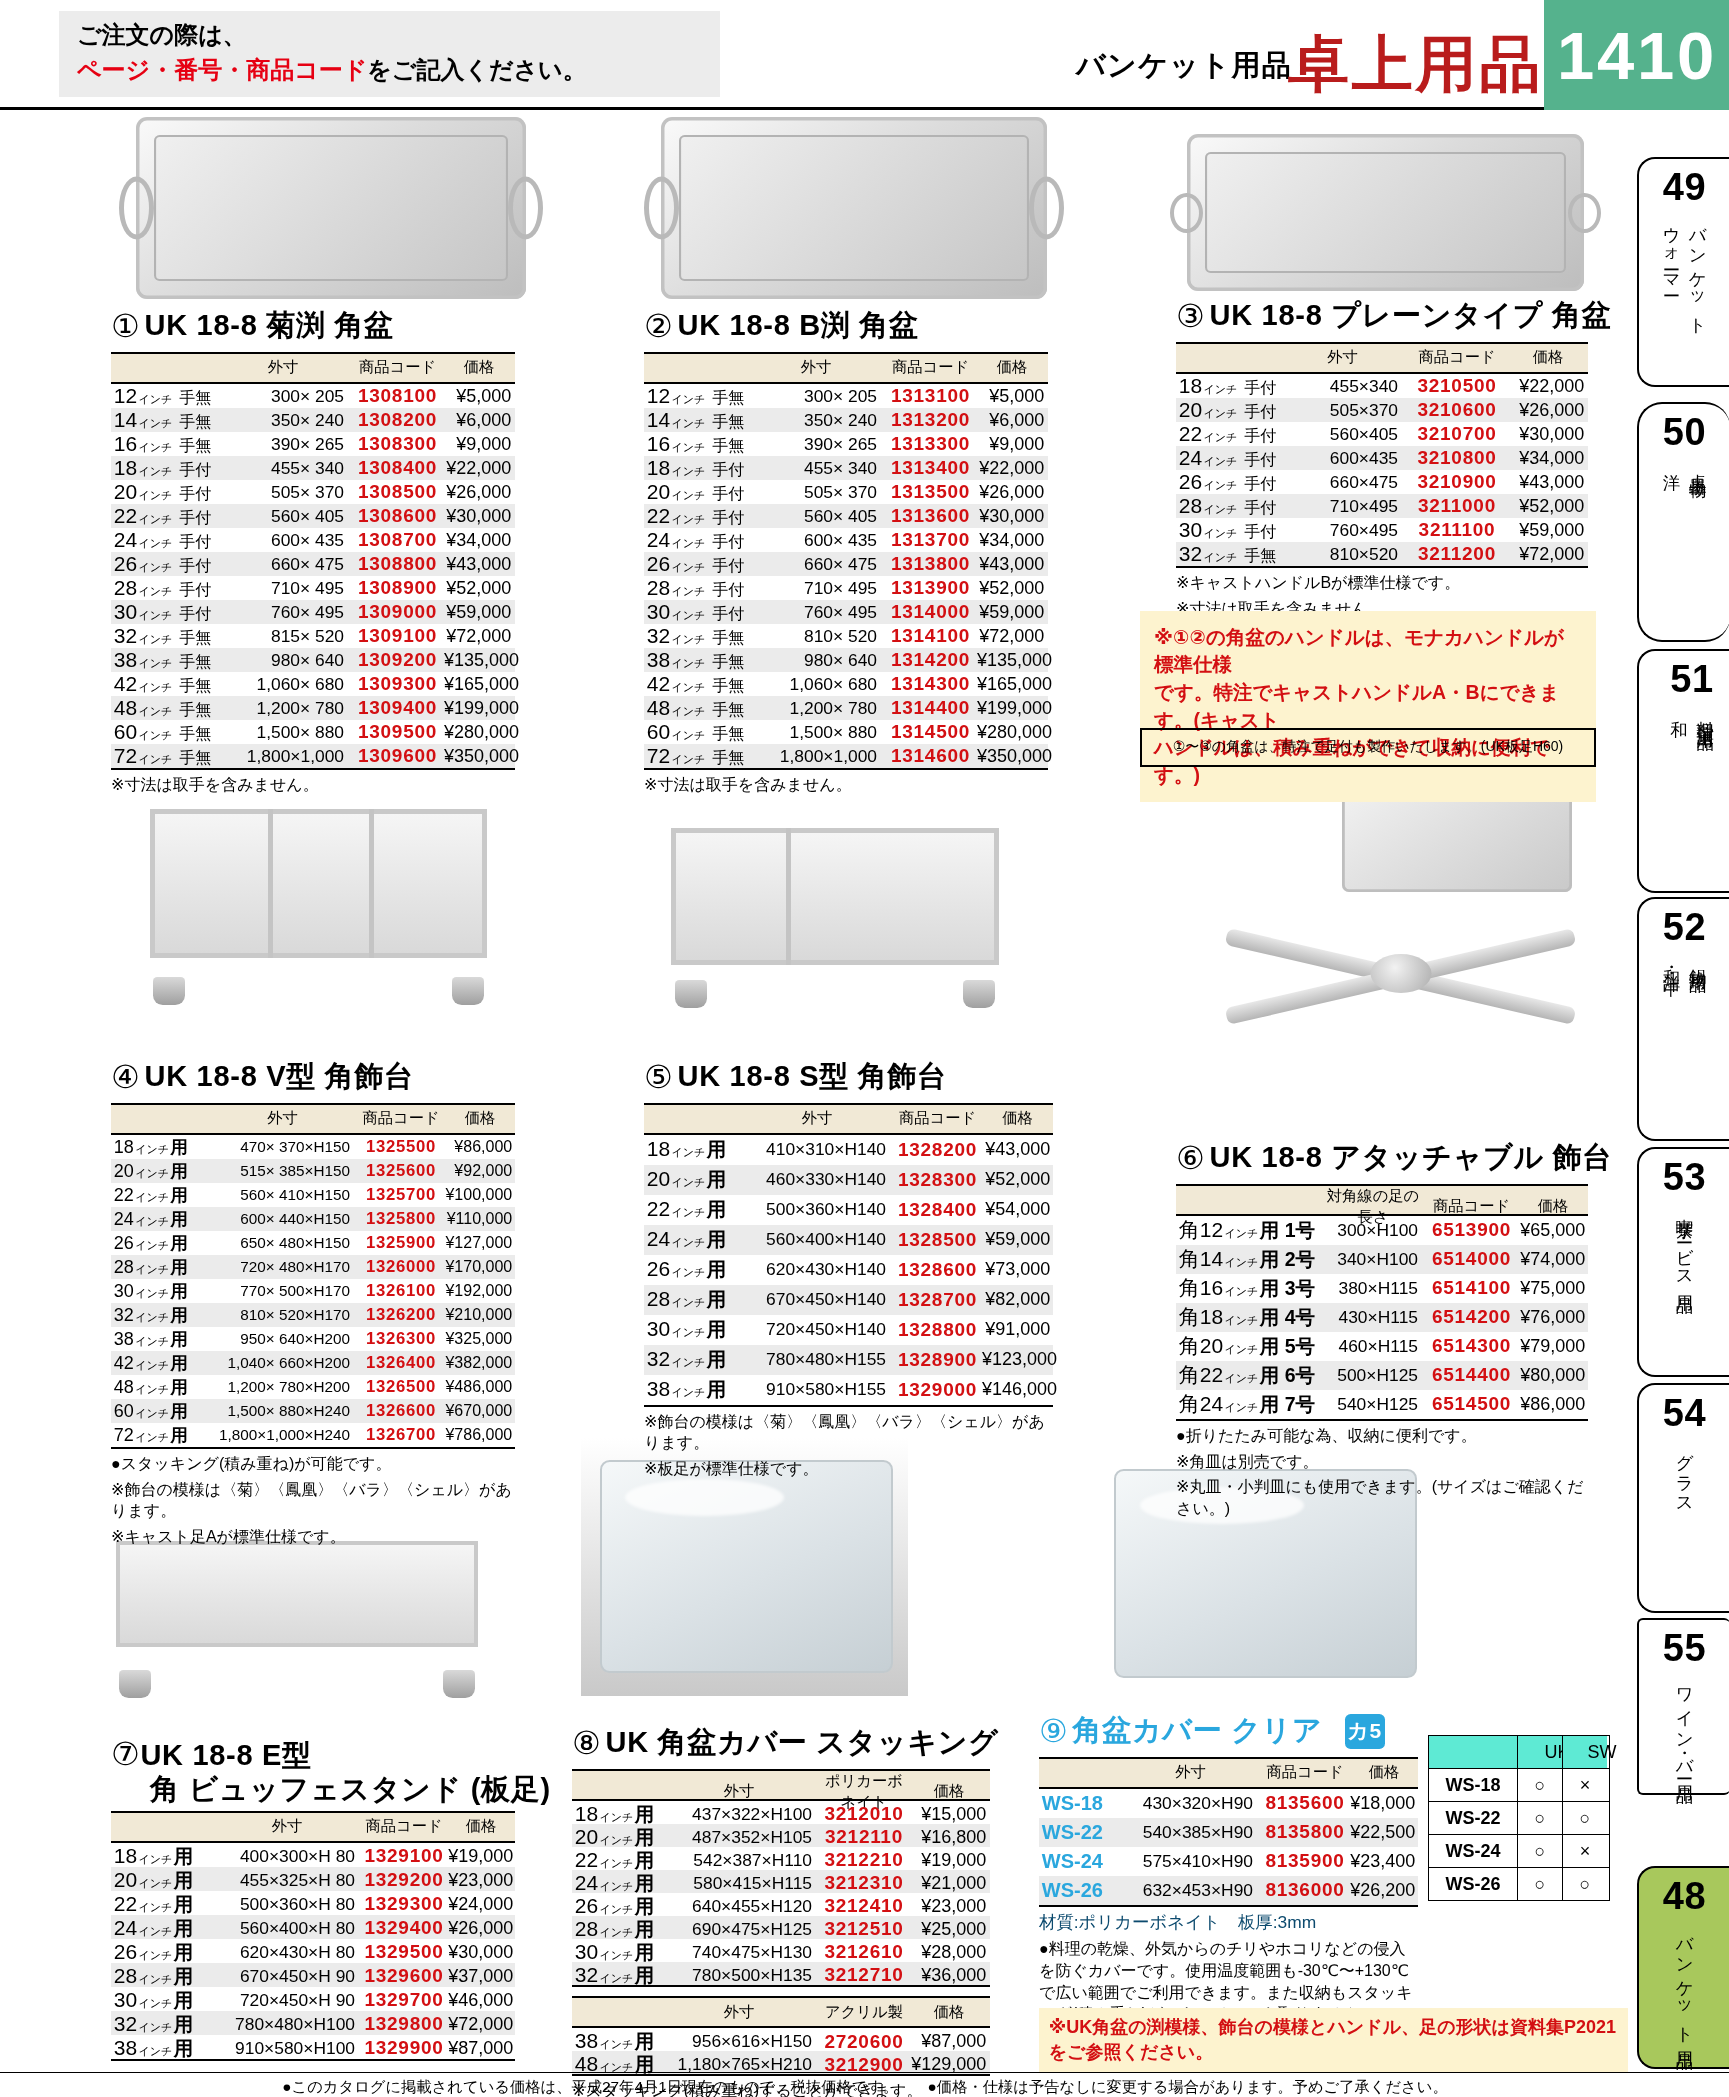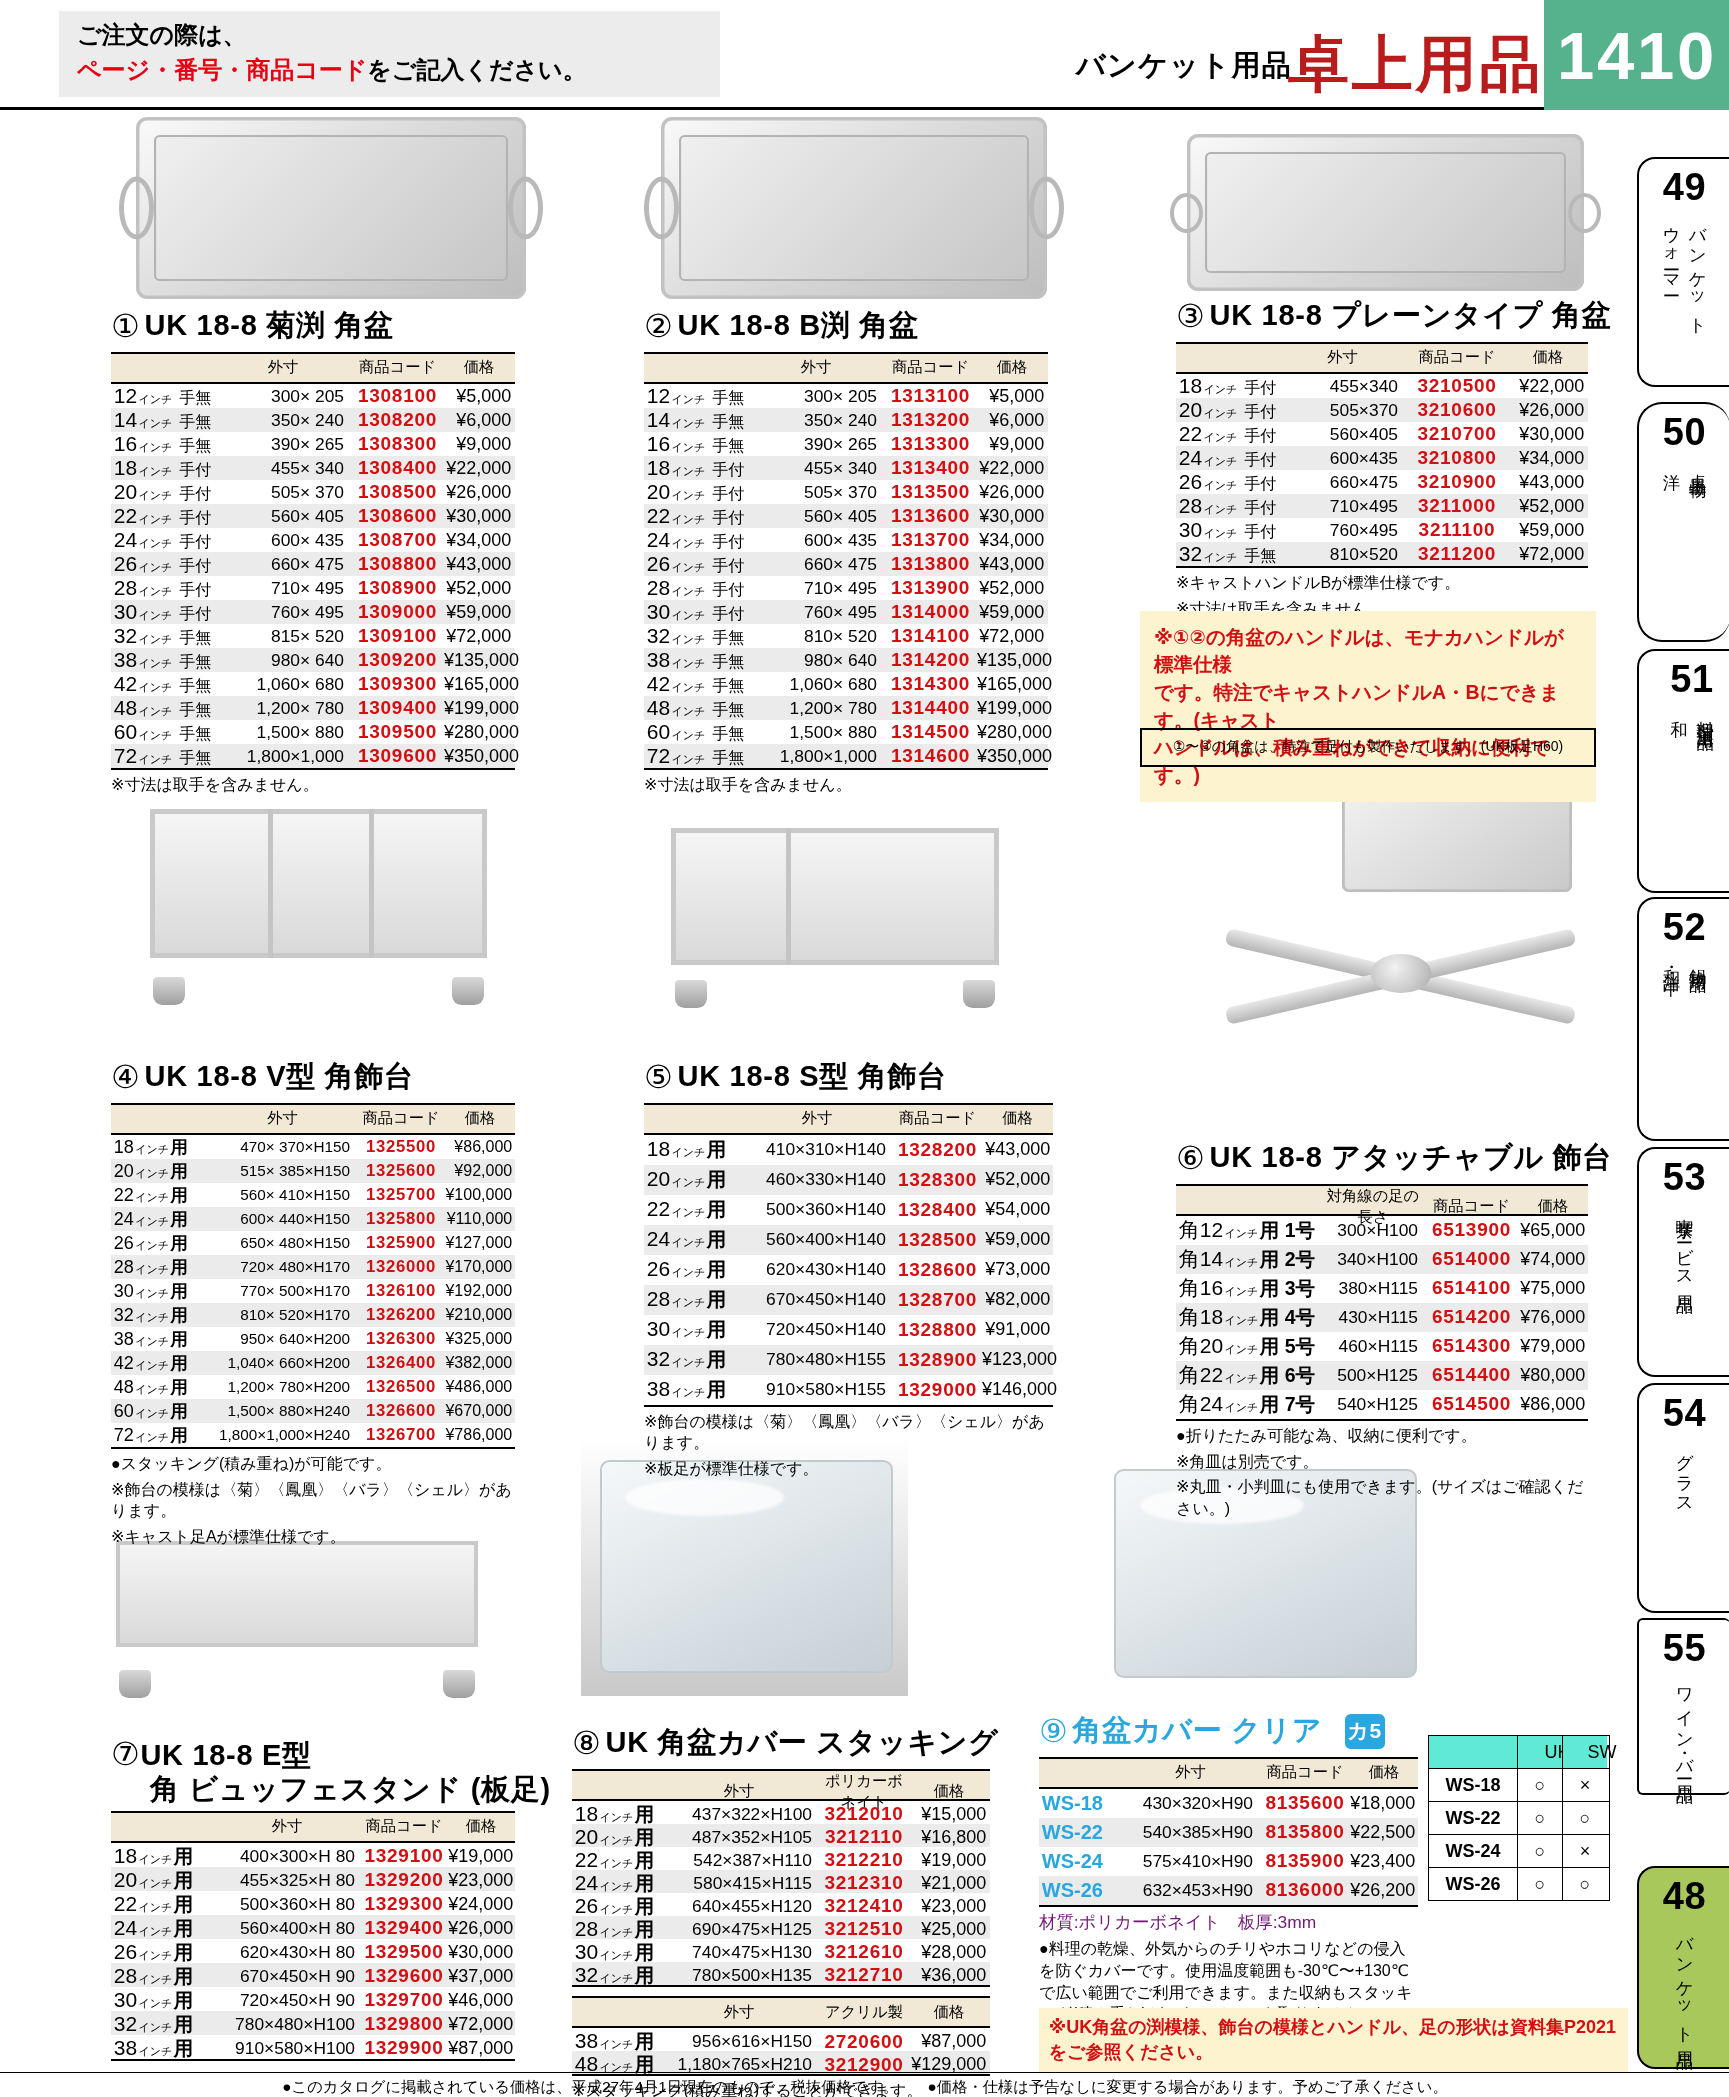--- a/index.html
+++ b/index.html
@@ -1235,21 +1235,21 @@
         </div>
         <div class="tr alt">
           <div class="td name">
             <span class="model">WS-26</span>
           </div>
           <div class="td size">632×453×H90</div>
           <div class="td code">8136000</div>
           <div class="td price">¥26,200</div>
         </div>
       </div>
-    <div class="note" style="color:#701a75;font-size:17.4px;">材質:ポリカーボネイト　板厚:3mm</div>
+    <div class="note" style="color:#0c4a6e;font-size:17.4px;">材質:ポリカーボネイト　板厚:3mm</div>
     <div class="note" style="color:#000;">●料理の乾燥、外気からのチリやホコリなどの侵入を防ぐカバーです。使用温度範囲も-30℃〜+130℃で広い範囲でご利用できます。また収納もスタッキング(積み重ね)ができスペースも取りません。</div>
   </section>
 
   <div class="compat">
       <div class="mrow mhead">
         <div class="mc"></div>
         <div class="mc">UK</div>
         <div class="mc">SW</div>
       </div>
       <div class="mrow">

